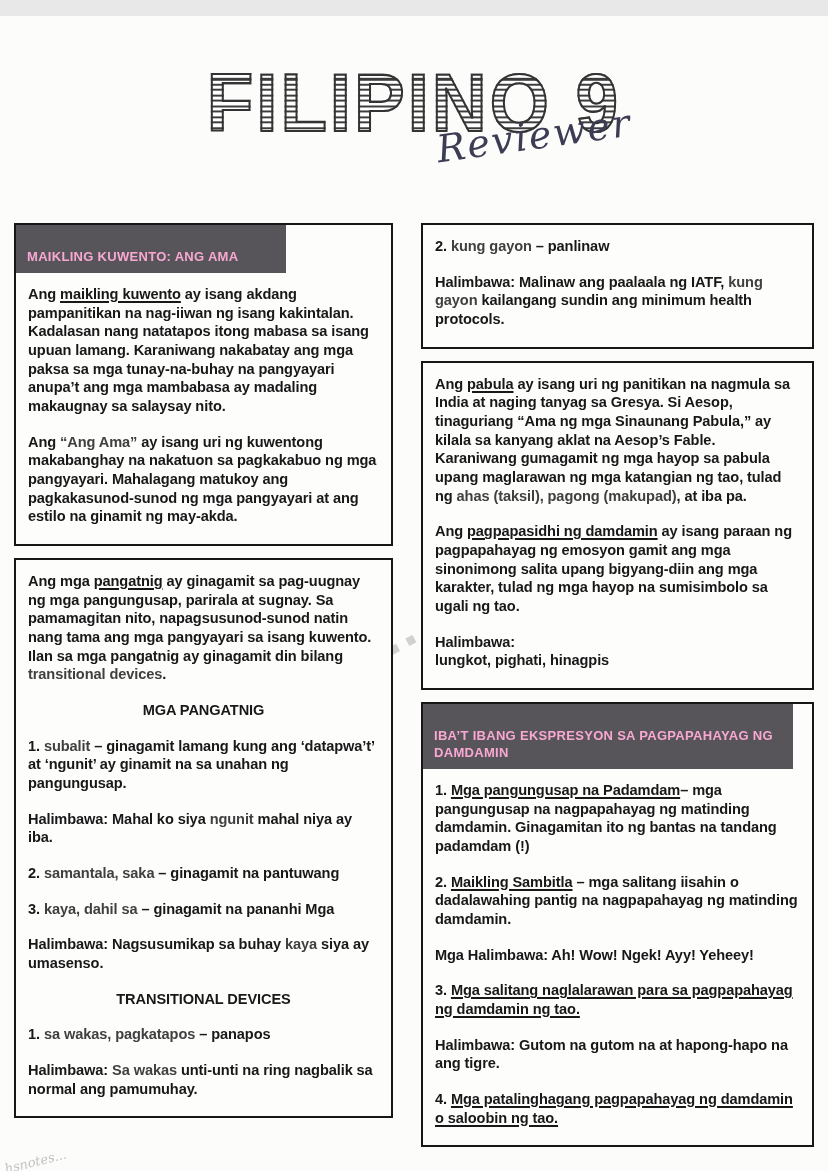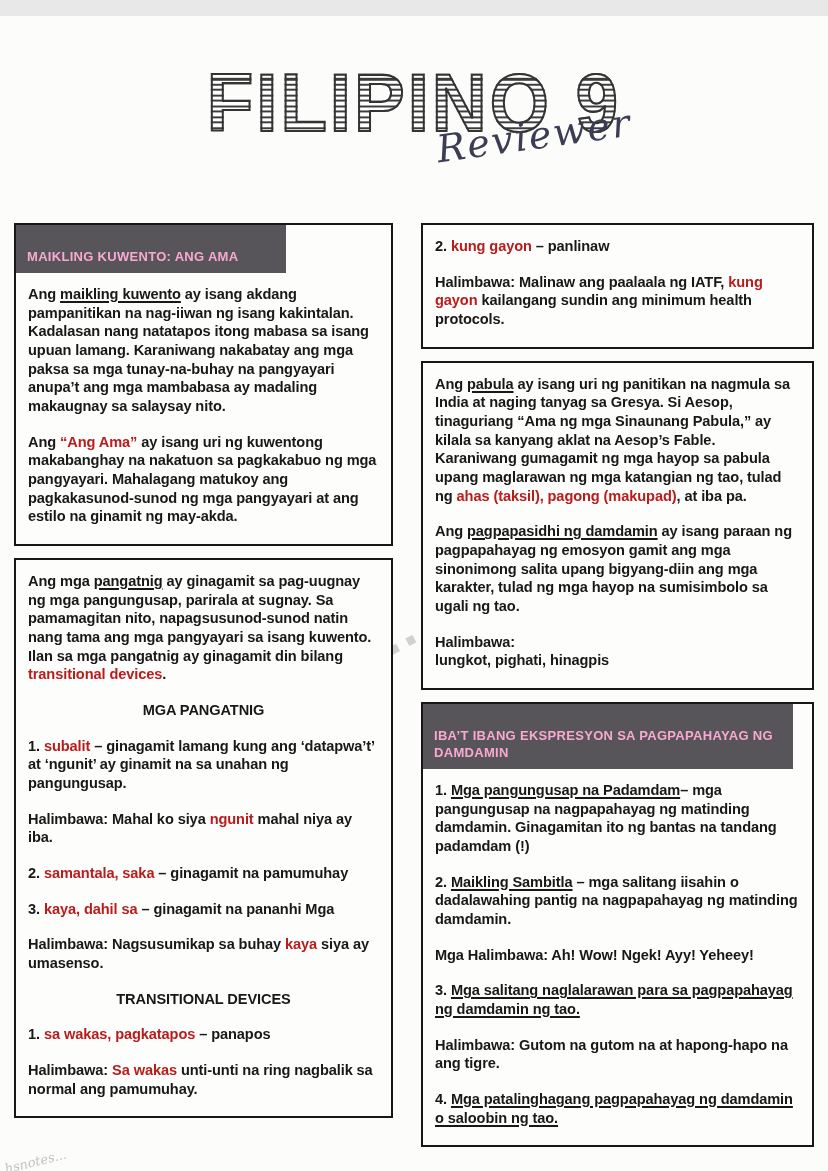--- a/index.html
+++ b/index.html
@@ -62,21 +62,21 @@
   .box-body { padding:12px 12px 1px 12px; }
 
   .para {
     margin:0 0 17px 0;
     font-size:14.6px; line-height:1.28; font-weight:700;
     color:#181818; letter-spacing:-0.1px;
   }
   .para.subhead { text-align:center; }
   .para.mb0 { margin-bottom:0; }
 
-  .seg-g { color:#b91c1c; }
+  .seg-g { color:#404040; }
   .seg-u { text-decoration:underline; text-decoration-thickness:1.5px; text-underline-offset:2px; }
 </style>
 </head>
 <body>
 
 <div class="page">
 
   <div class="masthead">
     <span class="title">FILIPINO 9</span>
   </div>
@@ -94,21 +94,21 @@
         <p class="para"><span>Ang </span><span class="seg-g">“Ang Ama”</span><span> ay isang uri ng kuwentong makabanghay na nakatuon sa pagkakabuo ng mga pangyayari. Mahalagang matukoy ang pagkakasunod-sunod ng mga pangyayari at ang estilo na ginamit ng may-akda.</span></p>
       </div>
     </section>
 
     <section class="box">
       <div class="box-body">
         <p class="para"><span>Ang mga </span><span class="seg-u">pangatnig</span><span> ay ginagamit sa pag-uugnay ng mga pangungusap, parirala at sugnay. Sa pamamagitan nito, napagsusunod-sunod natin nang tama ang mga pangyayari sa isang kuwento. Ilan sa mga pangatnig ay ginagamit din bilang </span><span class="seg-g">transitional devices</span><span>.</span></p>
         <p class="para subhead"><span>MGA PANGATNIG</span></p>
         <p class="para"><span>1. </span><span class="seg-g">subalit</span><span> – ginagamit lamang kung ang ‘datapwa’t’ at ‘ngunit’ ay ginamit na sa unahan ng pangungusap.</span></p>
         <p class="para"><span>Halimbawa: Mahal ko siya </span><span class="seg-g">ngunit</span><span> mahal niya ay iba.</span></p>
-        <p class="para"><span>2. </span><span class="seg-g">samantala, saka</span><span> – ginagamit na pamumuhay</span></p>
+        <p class="para"><span>2. </span><span class="seg-g">samantala, saka</span><span> – ginagamit na pantuwang</span></p>
         <p class="para"><span>3. </span><span class="seg-g">kaya, dahil sa</span><span> – ginagamit na pananhi Mga</span></p>
         <p class="para"><span>Halimbawa: Nagsusumikap sa buhay </span><span class="seg-g">kaya</span><span> siya ay umasenso.</span></p>
         <p class="para subhead"><span>TRANSITIONAL DEVICES</span></p>
         <p class="para"><span>1. </span><span class="seg-g">sa wakas, pagkatapos</span><span> – panapos</span></p>
         <p class="para"><span>Halimbawa: </span><span class="seg-g">Sa wakas</span><span> unti-unti na ring nagbalik sa normal ang pamumuhay.</span></p>
       </div>
     </section>
 
   </div>
 

